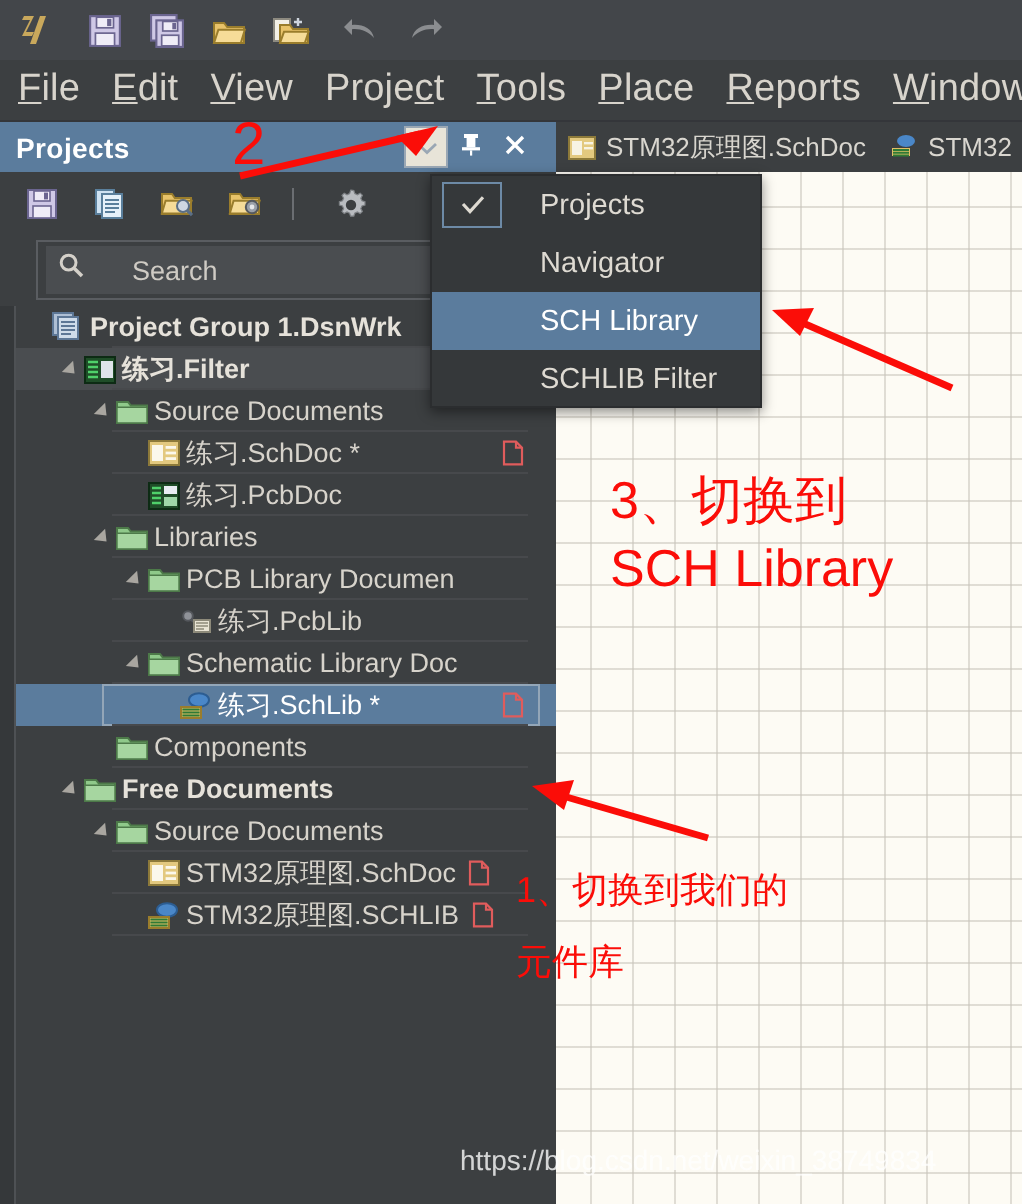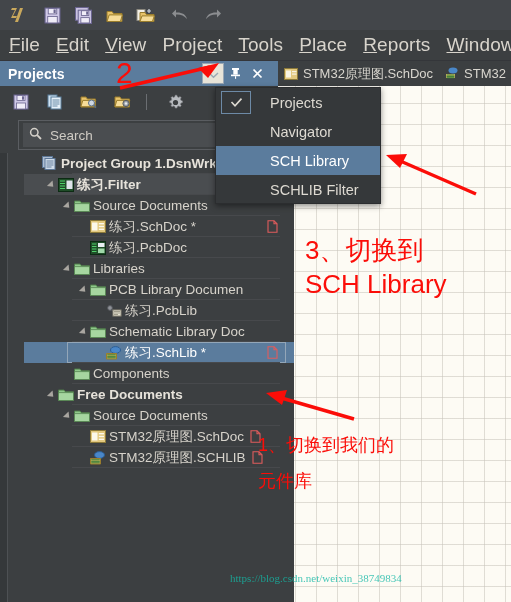--- a/index.html
+++ b/index.html
@@ -86,29 +86,29 @@
     position:absolute;left:18px;top:59px;width:250px;height:30px;
     background:#3c3f41;border:1px solid #5a5d61;box-sizing:border-box;
     display:flex;align-items:center;padding:0 4px;
   }
   .searchbox{
     flex:1;height:24px;display:flex;align-items:center;
     background:#4a4d50;padding:0 6px;
   }
   .search-input{
     background:transparent;border:0;outline:none;color:#cfcbc4;
-    font-size:13.5px;font-family:inherit;width:100%;margin-left:6px;
+    font-size:13.5px;font-family:inherit;width:100%;margin-left:22px;
   }
   .search-input::placeholder{color:#cfcbc4;}
 
   
   .gutter{position:absolute;left:0;top:92px;width:8px;height:449px;background:#35383a;}
   .gutter-line{position:absolute;left:7px;top:0;width:1px;height:449px;background:#4e5154;}
   .tree{
-    position:absolute;left:24px;top:92px;width:270px;height:449px;
+    position:absolute;left:8px;top:92px;width:270px;height:449px;
     overflow:hidden;background:#3c3f41;
   }
   .row{
     position:relative;height:21px;display:flex;align-items:center;
     color:#d7d3cb;font-size:13.5px;white-space:nowrap;
   }
   .row .sep{
     position:absolute;left:48px;right:14px;bottom:0;height:1px;background:#47494c;
   }
   .arrow{
@@ -156,22 +156,22 @@
 
   
   .anno{position:absolute;color:#fb0d08;font-weight:400;z-index:60;}
   .an2{left:116px;top:58px;font-size:30px;line-height:30px;}
   .an3{left:305px;top:233px;font-size:26px;line-height:34px;}
   .an1{left:258px;top:427px;font-size:18px;line-height:36px;}
   .arrowsvg{position:absolute;z-index:55;pointer-events:none;}
 
   .watermark{
     position:absolute;left:230px;top:572px;z-index:70;
-    font-size:11px;color:#14b8a6;opacity:.78;white-space:nowrap;
-    font-family:Liberation Serif, serif;
+    font-size:14px;color:#ffffff;opacity:.78;white-space:nowrap;
+    font-family:Liberation Sans, sans-serif;
   }
 </style>
 </head>
 <body>
 
 <div id="app">
 
   <div class="canvas"></div>
 
   <div class="toolbar">

